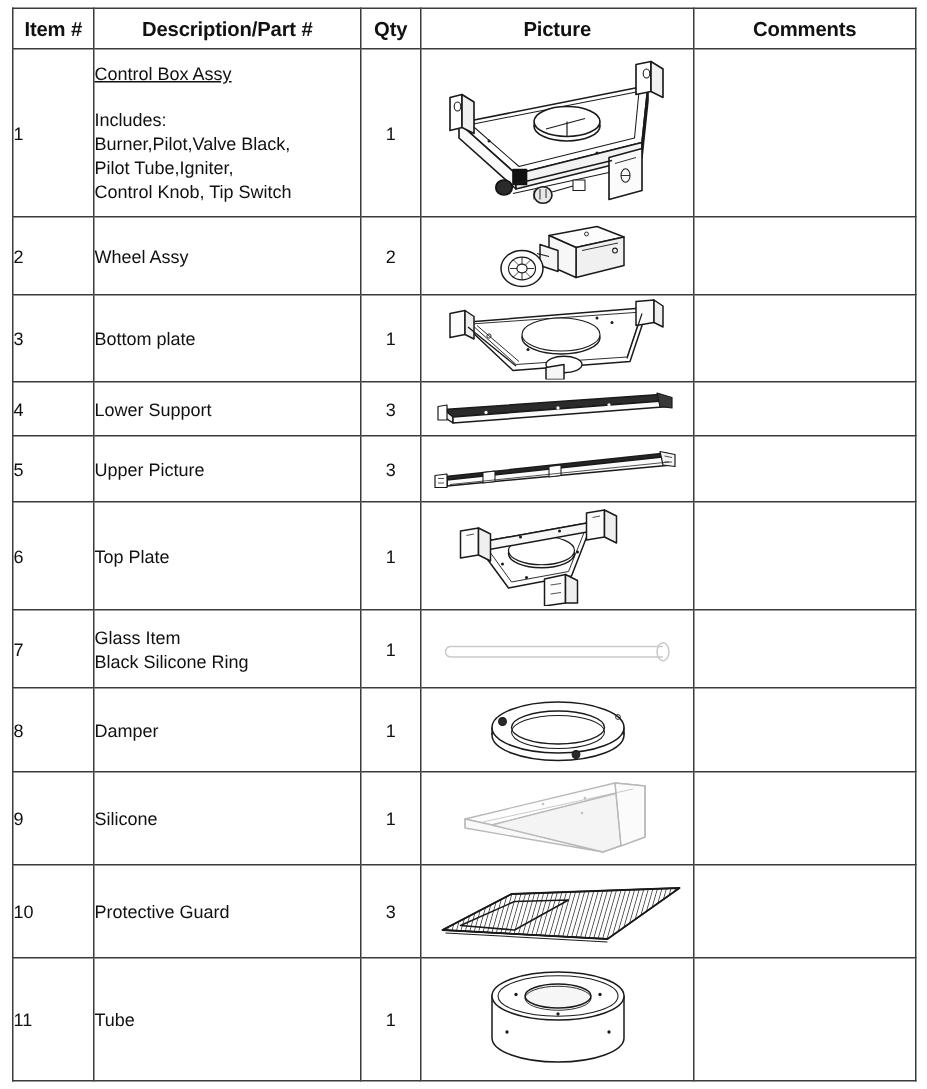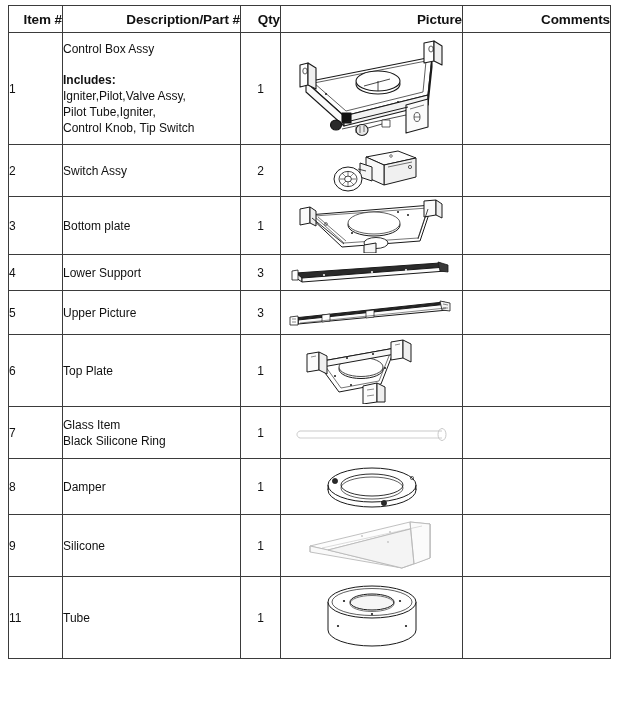--- a/index.html
+++ b/index.html
@@ -37,21 +37,21 @@
   .col-desc    { width: 178px; }
   .col-qty     { width: 40px; }
   .col-pic     { width: 182px; }
   .col-comment { width: 148px; }
 
   
   thead th {
     height: 26px;
     font-size: 13.5px;
     font-weight: bold;
-    text-align: right;
+    text-align: center;
     letter-spacing: -0.1px;
   }
   .th-pad { padding-left: 7px; margin-top: 28px; }
   .th-item { padding-left: 9px; }
   .th-qty  { padding-left: 5px; }
 
   
   .cell-item {
     vertical-align: top;
     font-size: 12px;
@@ -66,25 +66,25 @@
     font-size: 12px;
     text-align: center;
   }
   .cell-pic {
     padding: 0;
     text-align: center;
     vertical-align: middle;
   }
   .cell-comment { }
 
-  .desc-title { display: block; }
+  .desc-title { display: block; text-decoration: underline; }
   .desc-gap { display: block; height: 15px; }
   .desc-includes {
     display: block;
-    font-weight: bold;
+    font-weight: normal;
   }
   .desc-line { display: block; }
 
   .pic-wrap {
     display: flex;
     align-items: center;
     justify-content: center;
     width: 100%;
     height: 100%;
   }
@@ -124,21 +124,21 @@
     </tr>
   </thead>
   <tbody>
 
     <tr class="r1">
       <td class="cell-item">1</td>
       <td class="cell-desc">
         <span class="desc-title">Control Box Assy</span>
         <span class="desc-gap"></span>
         <span class="desc-includes">Includes:</span>
-        <span class="desc-line">Igniter,Pilot,Valve Assy,</span>
+        <span class="desc-line">Burner,Pilot,Valve Black,</span>
         <span class="desc-line">Pilot Tube,Igniter,</span>
         <span class="desc-line">Control Knob, Tip Switch</span>
       </td>
       <td class="cell-qty">1</td>
       <td class="cell-pic">
         <div class="pic-wrap">
           <svg width="172" height="104" viewBox="0 0 172 104" fill="none" stroke="#1a1a1a" stroke-width="1.1" stroke-linejoin="round">
 
             <path d="M20 45 L146 20 L142 58 L58 79 Z" fill="#ffffff"></path>
 
@@ -178,21 +178,21 @@
             <circle cx="40" cy="57" r="1" fill="#1a1a1a" stroke="none"></circle>
             <circle cx="112" cy="65" r="1" fill="#1a1a1a" stroke="none"></circle>
           </svg>
         </div>
       </td>
       <td class="cell-comment"></td>
     </tr>
 
     <tr class="r2">
       <td class="cell-item">2</td>
-      <td class="cell-desc">Switch Assy</td>
+      <td class="cell-desc">Wheel Assy</td>
       <td class="cell-qty">2</td>
       <td class="cell-pic">
         <div class="pic-wrap">
           <svg width="104" height="48" viewBox="0 0 104 48" fill="none" stroke="#1a1a1a" stroke-width="1" stroke-linejoin="round">
 
             <path d="M46 10 L78 4 L96 11 L64 18 Z" fill="#fcfcfc"></path>
             <path d="M64 18 L96 11 L96 30 L64 38 Z" fill="#f0f0f0"></path>
             <path d="M46 10 L64 18 L64 38 L46 30 Z" fill="#f7f7f7"></path>
 
             <path d="M40 16 L52 20 L52 34 L40 30 Z" fill="#f5f5f5"></path>
@@ -420,20 +420,45 @@
 
             <circle cx="60" cy="18" r="0.9" fill="#c2c2c2" stroke="none"></circle>
             <circle cx="88" cy="14" r="0.9" fill="#c2c2c2" stroke="none"></circle>
             <circle cx="86" cy="24" r="0.9" fill="#c2c2c2" stroke="none"></circle>
           </svg>
         </div>
       </td>
       <td class="cell-comment"></td>
     </tr>
 
+    <tr class="r10">
+      <td class="cell-item">10</td>
+      <td class="cell-desc">Protective Guard</td>
+      <td class="cell-qty">3</td>
+      <td class="cell-pic">
+        <div class="pic-wrap">
+          <svg width="174" height="52" viewBox="0 0 174 52" fill="none" stroke="#1a1a1a" stroke-width="1" stroke-linejoin="round">
+            <defs>
+              <pattern id="meshHatch" patternUnits="userSpaceOnUse" width="3" height="3" patternTransform="skewX(-16)">
+                <path d="M0 0 L0 3" stroke="#3c3c3c" stroke-width="1.1"></path>
+              </pattern>
+            </defs>
+
+            <path d="M10 38 L56 14 L168 10 L120 44 Z" fill="url(#meshHatch)"></path>
+            <path d="M10 38 L56 14 L168 10 L120 44 Z" fill="none" stroke="#1a1a1a" stroke-width="1.2"></path>
+
+            <path d="M22 35 L58 19 L94 18 L58 38 Z" fill="none" stroke="#1a1a1a" stroke-width="1"></path>
+
+            <path d="M10 38 L120 44" stroke-width="0.8"></path>
+            <path d="M12 40 L120 46" stroke-width="0.7"></path>
+          </svg>
+        </div>
+      </td>
+      <td class="cell-comment"></td>
+    </tr>
 
     <tr class="r11">
       <td class="cell-item">11</td>
       <td class="cell-desc">Tube</td>
       <td class="cell-qty">1</td>
       <td class="cell-pic">
         <div class="pic-wrap">
           <svg width="112" height="72" viewBox="0 0 112 72" fill="none" stroke="#1a1a1a" stroke-width="1" stroke-linejoin="round">
 
             <path d="M12 20 L12 48 A44 16 0 0 0 100 48 L100 20 Z" fill="#ffffff"></path>

